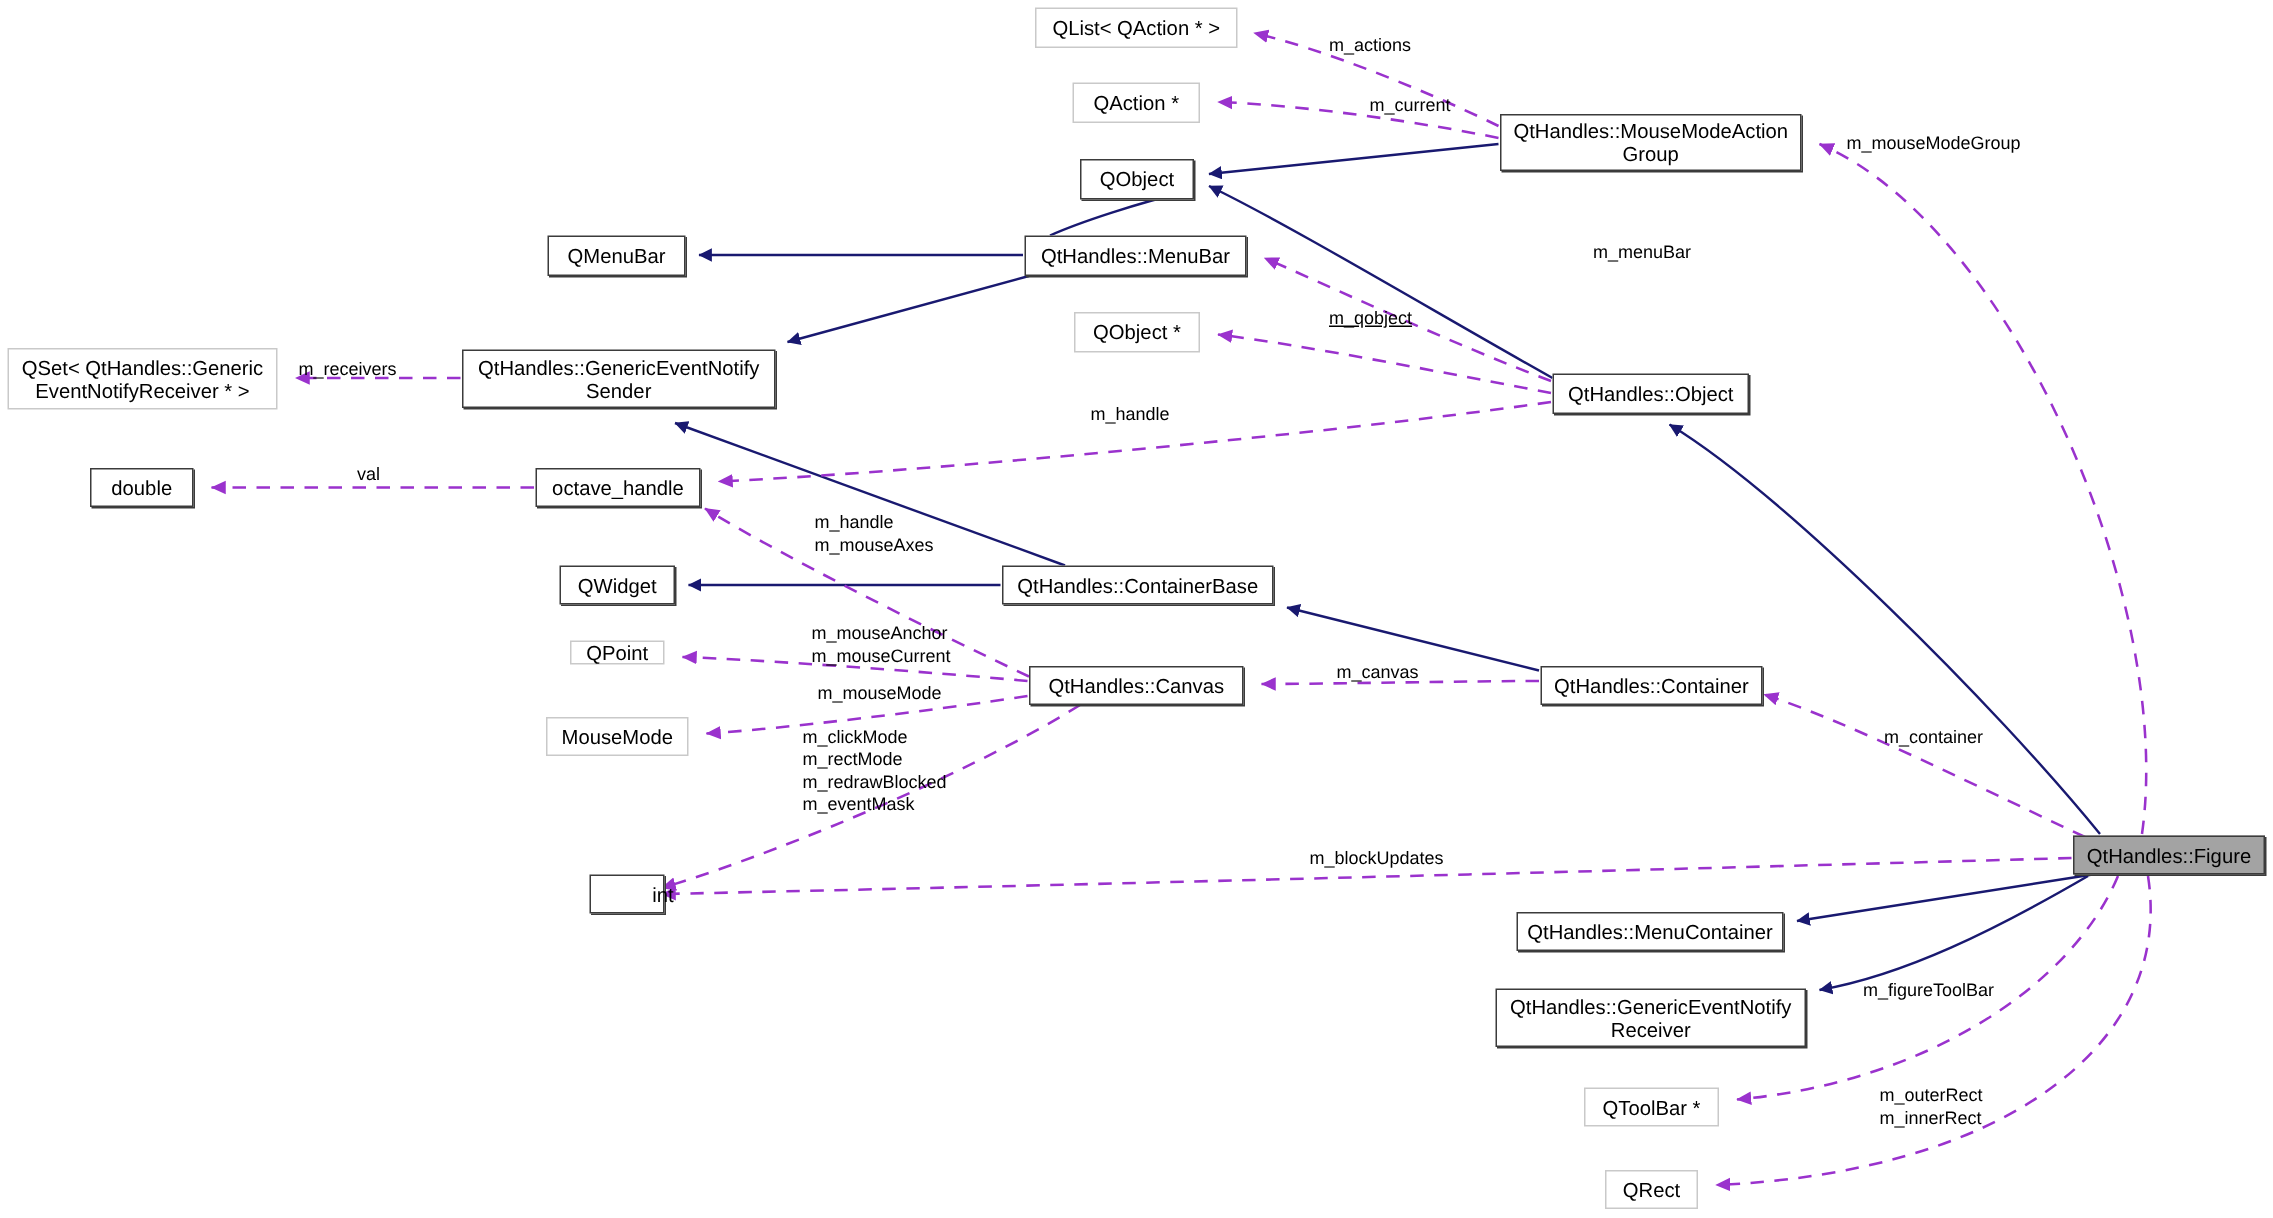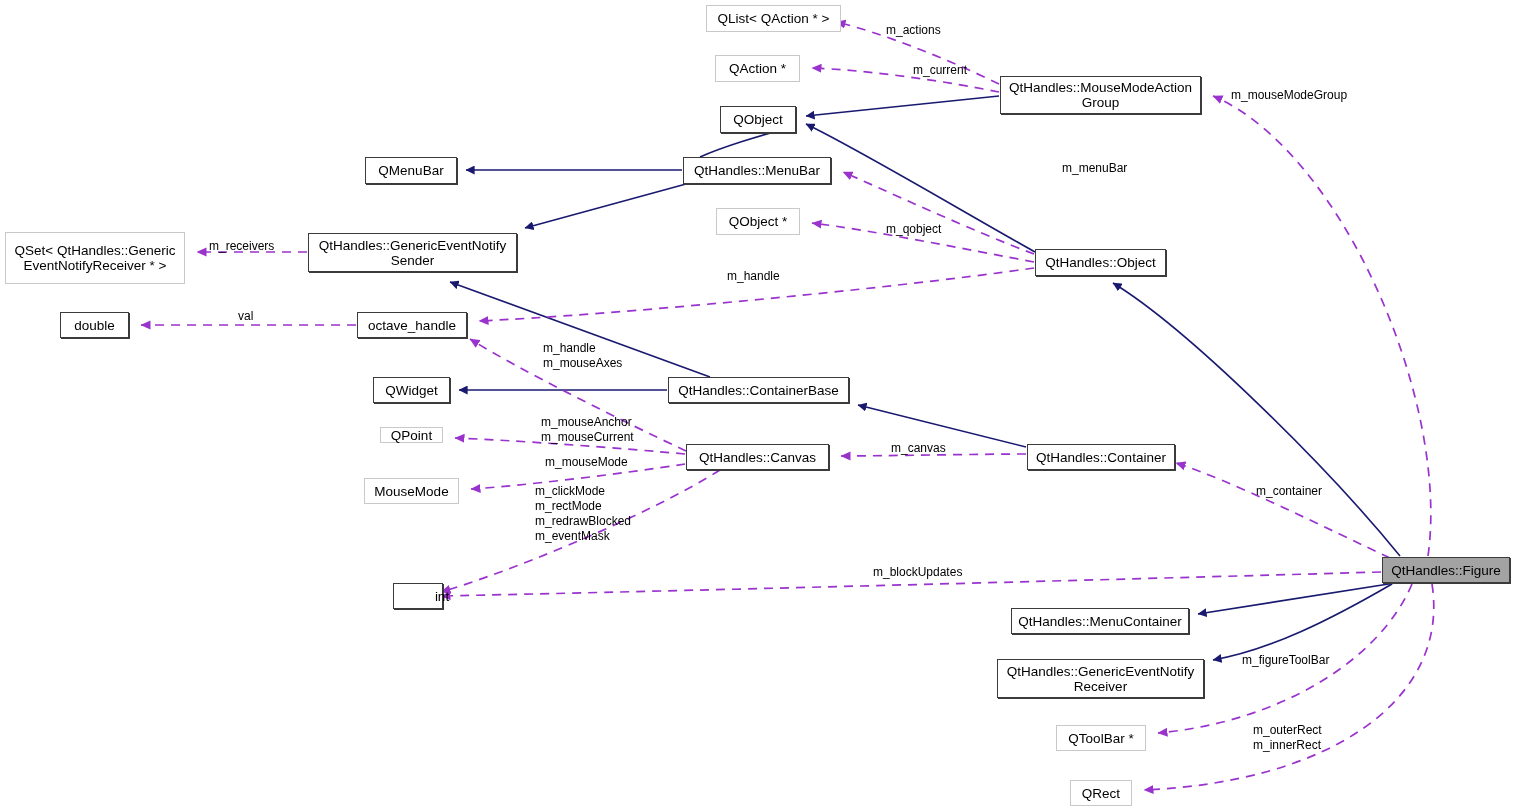--- a/index.html
+++ b/index.html
@@ -87,29 +87,29 @@
 
       <path d="M1381,572 C1100,580 640,592 441,596" marker-end="url(#arrU)"></path>
 
       <path d="M1412,584 C1380,660 1280,722 1158,733" marker-end="url(#arrU)"></path>
 
       <path d="M1432,584 C1450,700 1330,782 1144,790" marker-end="url(#arrU)"></path>
     </g>
   </svg>
 
   <div id="nodes">
-      <div class="nodebox b-light" style="left: 690px; top: 5px; width: 135px; height: 27px; margin-left: 16px;">QList&lt; QAction * &gt;</div>
+      <div class="nodebox b-light" style="left: 690px; top: 5px; width: 135px; height: 27px;">QList&lt; QAction * &gt;</div>
       <div class="nodebox b-light" style="left: 715px; top: 55px; width: 85px; height: 27px;">QAction *</div>
       <div class="nodebox b-solid" style="left: 1000px; top: 76px; width: 201px; height: 38px;">QtHandles::MouseModeAction
 Group</div>
       <div class="nodebox b-solid" style="left: 720px; top: 106px; width: 76px; height: 27px;">QObject</div>
       <div class="nodebox b-solid" style="left: 365px; top: 157px; width: 92px; height: 27px;">QMenuBar</div>
       <div class="nodebox b-solid" style="left: 683px; top: 157px; width: 148px; height: 27px;">QtHandles::MenuBar</div>
       <div class="nodebox b-light" style="left: 716px; top: 208px; width: 84px; height: 27px;">QObject *</div>
-      <div class="nodebox b-light" style="left: 5px; top: 232px; width: 180px; height: 52px;">QSet&lt; QtHandles::Generic
+      <div class="nodebox b-light" style="left: 5px; top: 232px; width: 180px; height: 41px;">QSet&lt; QtHandles::Generic
 EventNotifyReceiver * &gt;</div>
       <div class="nodebox b-solid" style="left: 308px; top: 233px; width: 209px; height: 39px;">QtHandles::GenericEventNotify
 Sender</div>
       <div class="nodebox b-solid" style="left: 1035px; top: 249px; width: 131px; height: 27px;">QtHandles::Object</div>
       <div class="nodebox b-solid" style="left: 60px; top: 312px; width: 69px; height: 26px;">double</div>
       <div class="nodebox b-solid" style="left: 357px; top: 312px; width: 110px; height: 26px;">octave_handle</div>
       <div class="nodebox b-solid" style="left: 373px; top: 377px; width: 77px; height: 26px;">QWidget</div>
       <div class="nodebox b-solid" style="left: 668px; top: 377px; width: 181px; height: 26px;">QtHandles::ContainerBase</div>
       <div class="nodebox b-light" style="left: 380px; top: 427px; width: 63px; height: 16px;">QPoint</div>
       <div class="nodebox b-solid" style="left: 686px; top: 444px; width: 143px; height: 26px;">QtHandles::Canvas</div>
@@ -121,22 +121,22 @@
       <div class="nodebox b-solid" style="left: 997px; top: 659px; width: 207px; height: 39px;">QtHandles::GenericEventNotify
 Receiver</div>
       <div class="nodebox b-light" style="left: 1056px; top: 725px; width: 90px; height: 26px;">QToolBar *</div>
       <div class="nodebox b-light" style="left: 1070px; top: 780px; width: 62px; height: 26px;">QRect</div>
     </div>
   <div id="labels">
       <div class="edgelabel" style="left: 886px; top: 23px;">m_actions</div>
       <div class="edgelabel" style="left: 1231px; top: 88px;">m_mouseModeGroup</div>
       <div class="edgelabel" style="left: 889px; top: 63px; margin-left: 24px;">m_current</div>
       <div class="edgelabel" style="left: 1062px; top: 161px;">m_menuBar</div>
-      <div class="edgelabel" style="left: 886px; top: 222px;">m_qobject</div>
-      <div class="edgelabel" style="left: 209px; top: 239px;">m_receivers</div>
+      <div class="edgelabel" style="left: 886px; top: 205px; text-decoration: underline;">m_qobject</div>
+      <div class="edgelabel" style="left: 199px; top: 239px;">m_receivers</div>
       <div class="edgelabel" style="left: 727px; top: 269px;">m_handle</div>
       <div class="edgelabel" style="left: 238px; top: 309px;">val</div>
       <div class="edgelabel" style="left: 543px; top: 341px;">m_handle
 m_mouseAxes</div>
       <div class="edgelabel" style="left: 541px; top: 415px;">m_mouseAnchor
 m_mouseCurrent</div>
       <div class="edgelabel" style="left: 891px; top: 441px;">m_canvas</div>
       <div class="edgelabel" style="left: 545px; top: 455px;">m_mouseMode</div>
       <div class="edgelabel" style="left: 1256px; top: 484px;">m_container</div>
       <div class="edgelabel" style="left: 535px; top: 484px;">m_clickMode

